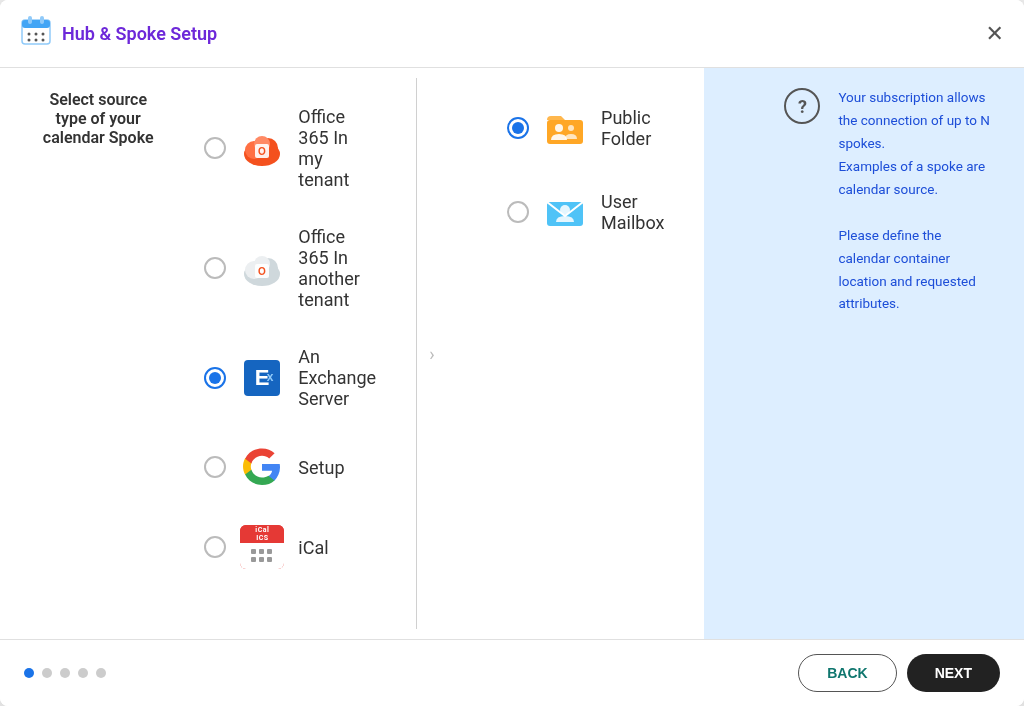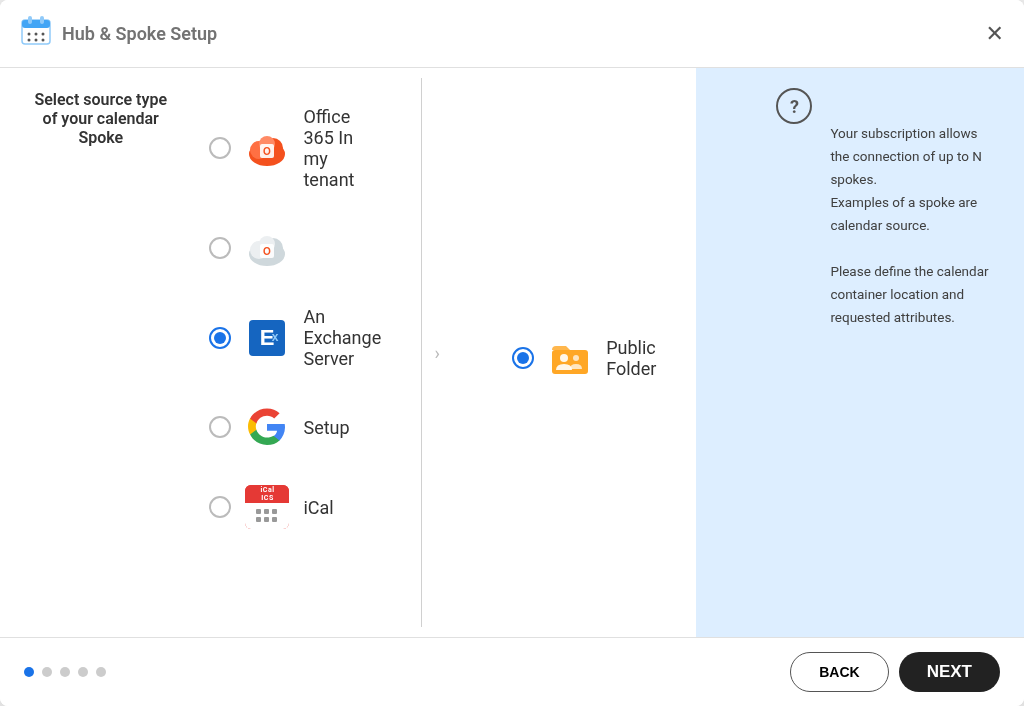--- a/index.html
+++ b/index.html
@@ -30,21 +30,21 @@
       background: #fff;
     }
     .dialog-title-group {
       display: flex;
       align-items: center;
       gap: 10px;
     }
     .dialog-title {
       font-size: 18px;
       font-weight: 600;
-      color: #737373;
+      color: #6d28d9;
       text-align: center;
     }
     .calendar-icon {
       font-size: 28px;
     }
     .close-btn {
       background: none;
       border: none;
       font-size: 22px;
       color: #555;
@@ -85,21 +85,21 @@
       align-items: center;
       justify-content: center;
       width: 30px;
       color: #bbb;
       font-size: 18px;
     }
     .right-col {
       flex: 1;
       display: flex;
       flex-direction: column;
-      justify-content: center;
+      justify-content: flex-start;
       gap: 4px;
       padding-left: 60px;
       padding-top: 10px;
     }
     .option-row {
       display: flex;
       align-items: center;
       gap: 14px;
       padding: 18px 0;
       cursor: pointer;
@@ -198,23 +198,22 @@
       align-items: center;
       justify-content: center;
       font-size: 18px;
       font-weight: 700;
       color: #555;
       flex-shrink: 0;
       margin-top: 2px;
     }
     .info-text {
       font-size: 13.5px;
-      color: #404040;
+      color: #1d4ed8;
       line-height: 1.7;
-      margin-top: 36px;
     }
 
     .dialog-footer {
       display: flex;
       align-items: center;
       justify-content: space-between;
       padding: 14px 24px;
       border-top: 1px solid #e0e0e0;
       background: #fff;
     }
@@ -236,30 +235,30 @@
       display: flex;
       gap: 10px;
     }
     .btn-back {
       padding: 10px 28px;
       border: 1.5px solid #555;
       border-radius: 24px;
       background: #fff;
       font-size: 14px;
       font-weight: 600;
-      color: #000000;
+      color: #0f766e;
       cursor: pointer;
       text-align: right;
     }
     .btn-next {
       padding: 10px 28px;
       border: none;
       border-radius: 24px;
       background: #222;
-      font-size: 17px;
+      font-size: 14px;
       font-weight: 600;
       color: #fff;
       cursor: pointer;
     }
   </style>
 </head>
 <body>
 
 <div class="dialog">
 
@@ -317,20 +316,21 @@
 
               <ellipse cx="22" cy="26" rx="18" ry="12" fill="#CFD8DC"></ellipse>
               <ellipse cx="14" cy="22" rx="9" ry="9" fill="#ECEFF1"></ellipse>
               <ellipse cx="28" cy="20" rx="10" ry="10" fill="#CFD8DC"></ellipse>
               <ellipse cx="22" cy="16" rx="8" ry="8" fill="#ECEFF1"></ellipse>
 
               <rect x="15" y="16" width="14" height="14" rx="2" fill="white" opacity="0.9"></rect>
               <text x="22" y="27" text-anchor="middle" font-size="10" font-weight="900" fill="#F4511E" font-family="Arial">O</text>
             </svg>
           </div>
+          <span class="option-label">Office 365 In another tenant</span>
         </div>
 
         <div class="option-row">
           <div class="radio-btn selected"></div>
           <div class="option-icon">
             <svg width="44" height="44" viewBox="0 0 44 44" xmlns="http://www.w3.org/2000/svg">
               <rect x="4" y="4" width="36" height="36" rx="4" fill="#1565C0"></rect>
               <text x="22" y="29" text-anchor="middle" font-size="22" font-weight="900" fill="white" font-family="Arial">E</text>
               <text x="30" y="25" text-anchor="middle" font-size="12" font-weight="900" fill="#90CAF9" font-family="Arial">x</text>
             </svg>
@@ -389,20 +389,34 @@
 
               <circle cx="16" cy="22" r="4" fill="white" opacity="0.9"></circle>
               <path d="M8 34 Q8 28 16 28 Q24 28 24 34" fill="white" opacity="0.9"></path>
               <circle cx="28" cy="22" r="3" fill="white" opacity="0.7"></circle>
               <path d="M22 33 Q22 28 28 28 Q34 28 34 33" fill="white" opacity="0.7"></path>
             </svg>
           </div>
           <span class="option-label">Public Folder</span>
         </div>
 
+        <div class="option-row">
+          <div class="radio-btn"></div>
+          <div class="option-icon">
+            <svg width="44" height="44" viewBox="0 0 44 44" xmlns="http://www.w3.org/2000/svg">
+
+              <rect x="4" y="12" width="36" height="24" rx="3" fill="#4FC3F7"></rect>
+              <path d="M4 12 L22 26 L40 12" stroke="white" stroke-width="2" fill="none"></path>
+
+              <circle cx="22" cy="20" r="5" fill="white" opacity="0.85"></circle>
+              <path d="M13 32 Q13 26 22 26 Q31 26 31 32" fill="white" opacity="0.85"></path>
+            </svg>
+          </div>
+          <span class="option-label">User Mailbox</span>
+        </div>
 
       </div>
 
     </div>
 
     <div class="info-bar">
       <div class="info-icon">?</div>
       <div class="info-text">
         <div>Your subscription allows the connection of up to N spokes.</div>
         <div>Examples of a spoke are calendar source.</div>

